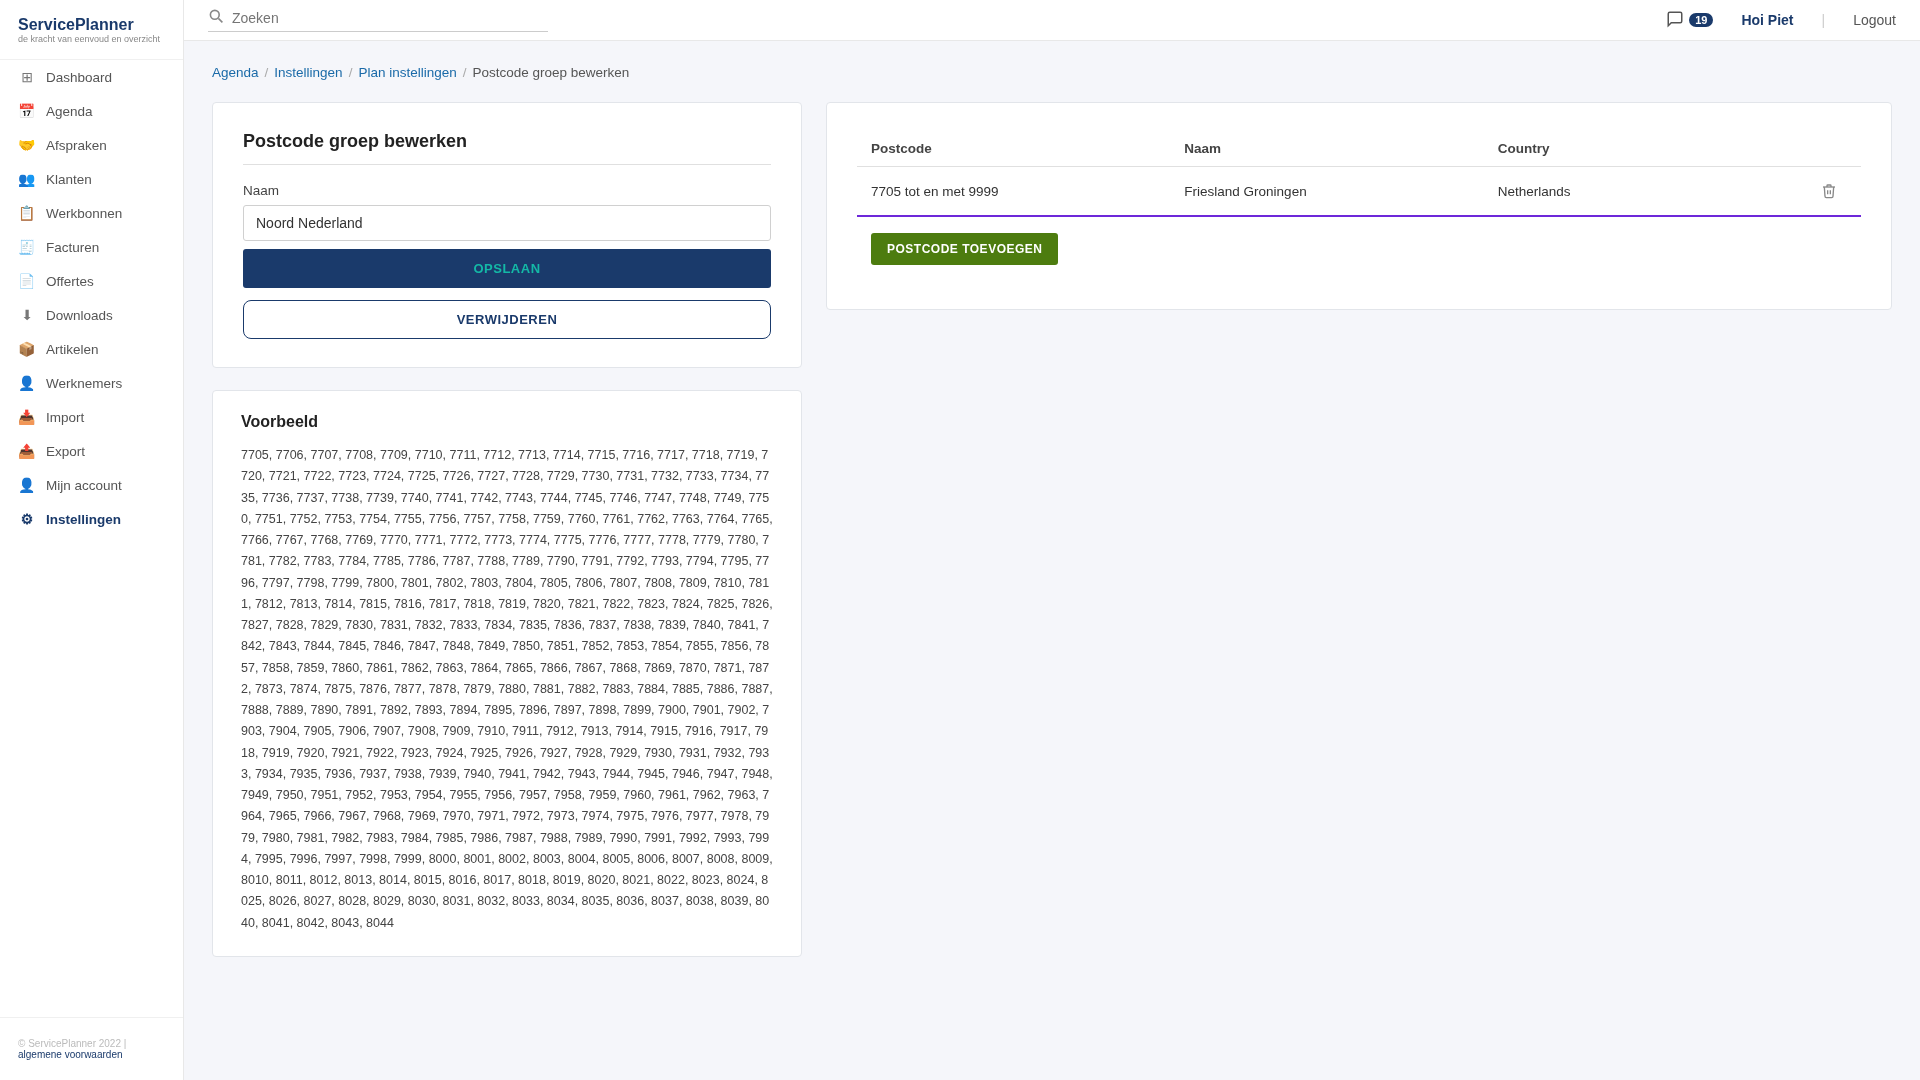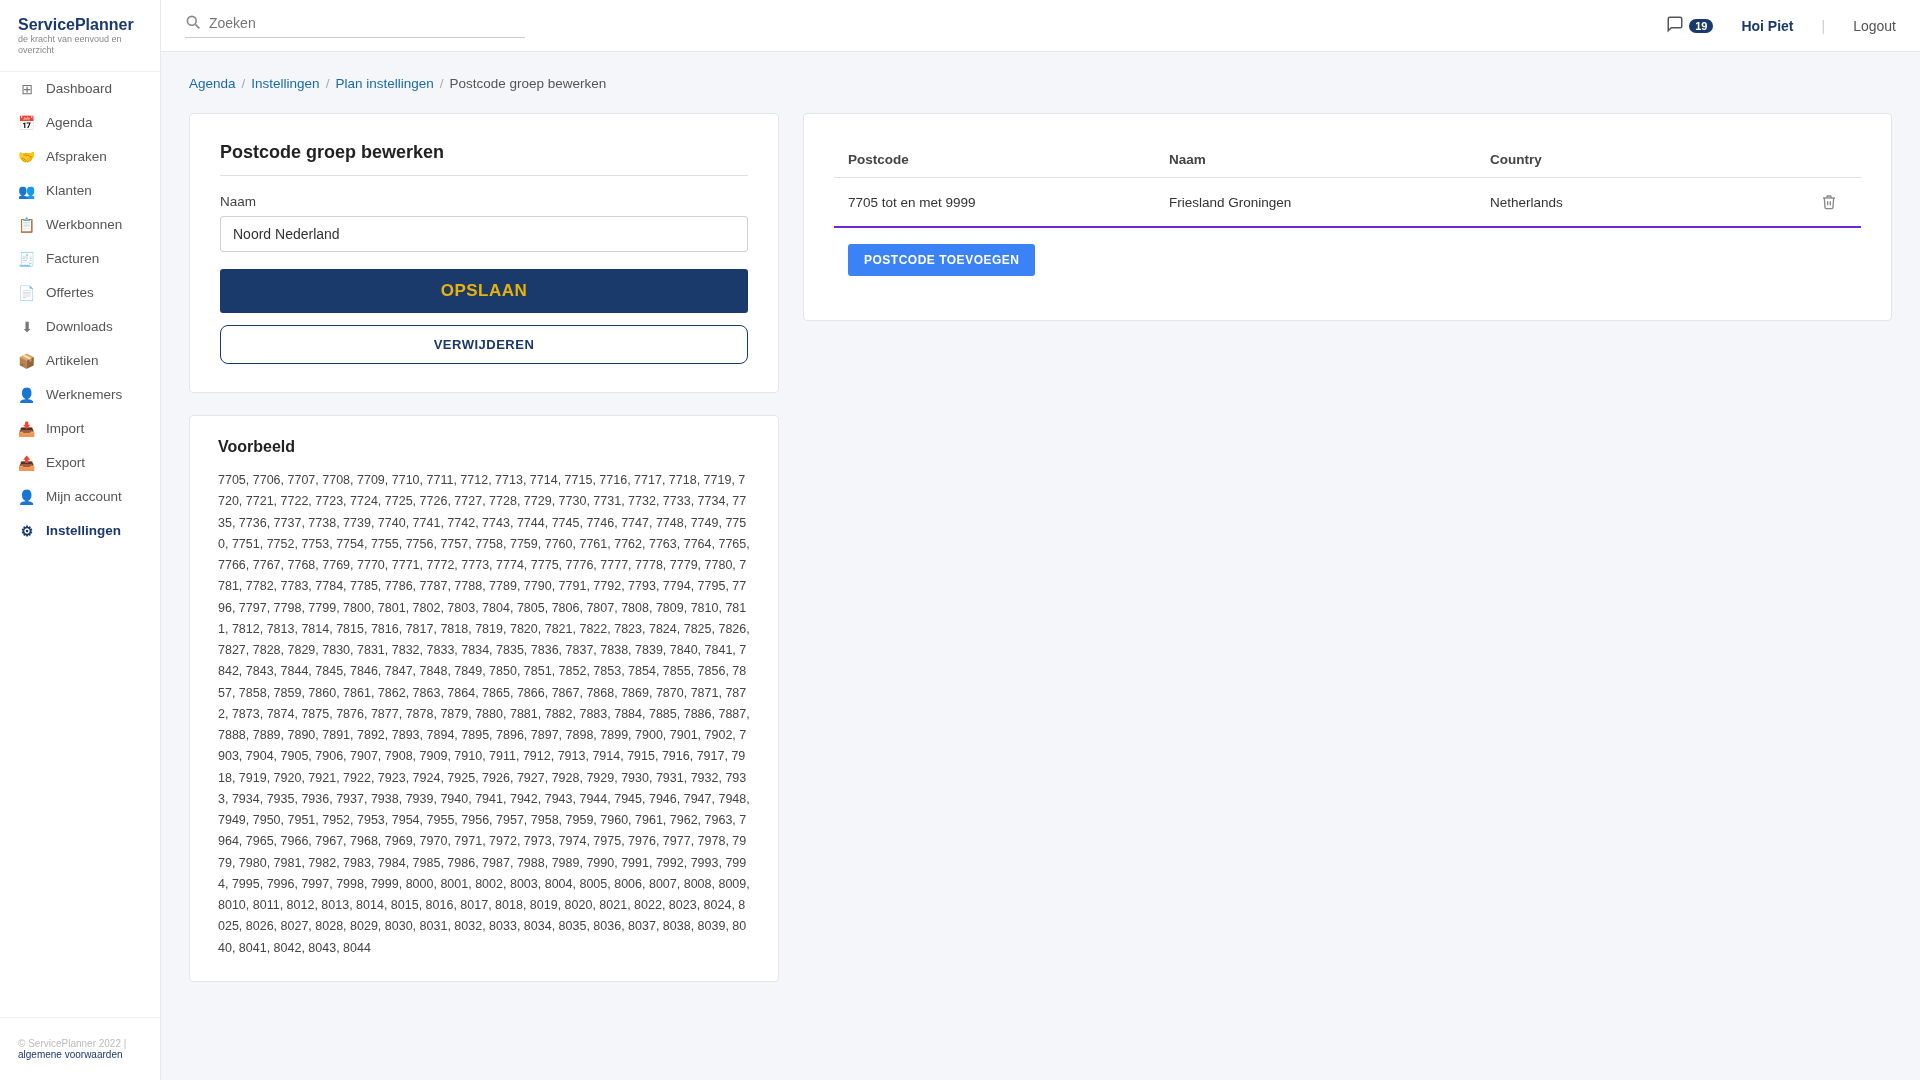--- a/index.html
+++ b/index.html
@@ -1,20 +1,20 @@
 <!DOCTYPE html>
 <html><head>
   <meta charset="utf-8">
   <style>
     * { box-sizing: border-box; margin: 0; padding: 0; }
     body { font-family: 'Segoe UI', Arial, sans-serif; font-size: 14px; background: #f5f6fa; color: #333; display: flex; height: 100vh; overflow: hidden; }
 
     
     #sidebar {
-      width: 161px;
+      width: 184px;
       background: #fff;
       border-right: 1px solid #e8e8e8;
       display: flex;
       flex-direction: column;
       flex-shrink: 0;
       height: 100vh;
       overflow-y: auto;
     }
     #sidebar-logo {
       padding: 16px 18px 14px;
@@ -62,21 +62,21 @@
       overflow: hidden;
     }
 
     
     #topbar {
       background: #fff;
       border-bottom: 1px solid #e8e8e8;
       display: flex;
       align-items: center;
       padding: 0 24px;
-      height: 52px;
+      height: 41px;
       gap: 16px;
     }
     #search-container {
       display: flex;
       align-items: center;
       border-bottom: 1.5px solid #ccc;
       padding-bottom: 4px;
       gap: 8px;
       width: 340px;
     }
@@ -167,30 +167,30 @@
       font-size: 14px;
       color: #333;
       outline: none;
       background: #fff;
     }
 
     .btn-primary {
       display: block;
       width: 100%;
       background: #1a3a6b;
-      color: #eab308;
+      color: #14b8a6;
       border: none;
       border-radius: 3px;
       padding: 12px;
-      font-size: 17px;
+      font-size: 13px;
       font-weight: 700;
       letter-spacing: 0.5px;
       cursor: pointer;
       text-align: center;
-      margin-top: 17px;
+      margin-top: 8px;
     }
 
     .btn-outline {
       display: block;
       width: 100%;
       background: #fff;
       color: #1a3a6b;
       border: 1.5px solid #1a3a6b;
       border-radius: 8px;
       padding: 11px;
@@ -233,21 +233,21 @@
       cursor: pointer;
       color: #888;
       font-size: 16px;
       display: flex;
       align-items: center;
       justify-content: center;
       padding: 4px;
     }
 
     .btn-add-postcode {
-      background: #3b82f6;
+      background: #4d7c0f;
       color: #fff;
       border: none;
       border-radius: 3px;
       padding: 9px 16px;
       font-size: 12px;
       font-weight: 700;
       letter-spacing: 0.5px;
       cursor: pointer;
       margin: 16px 14px;
       display: inline-block;

